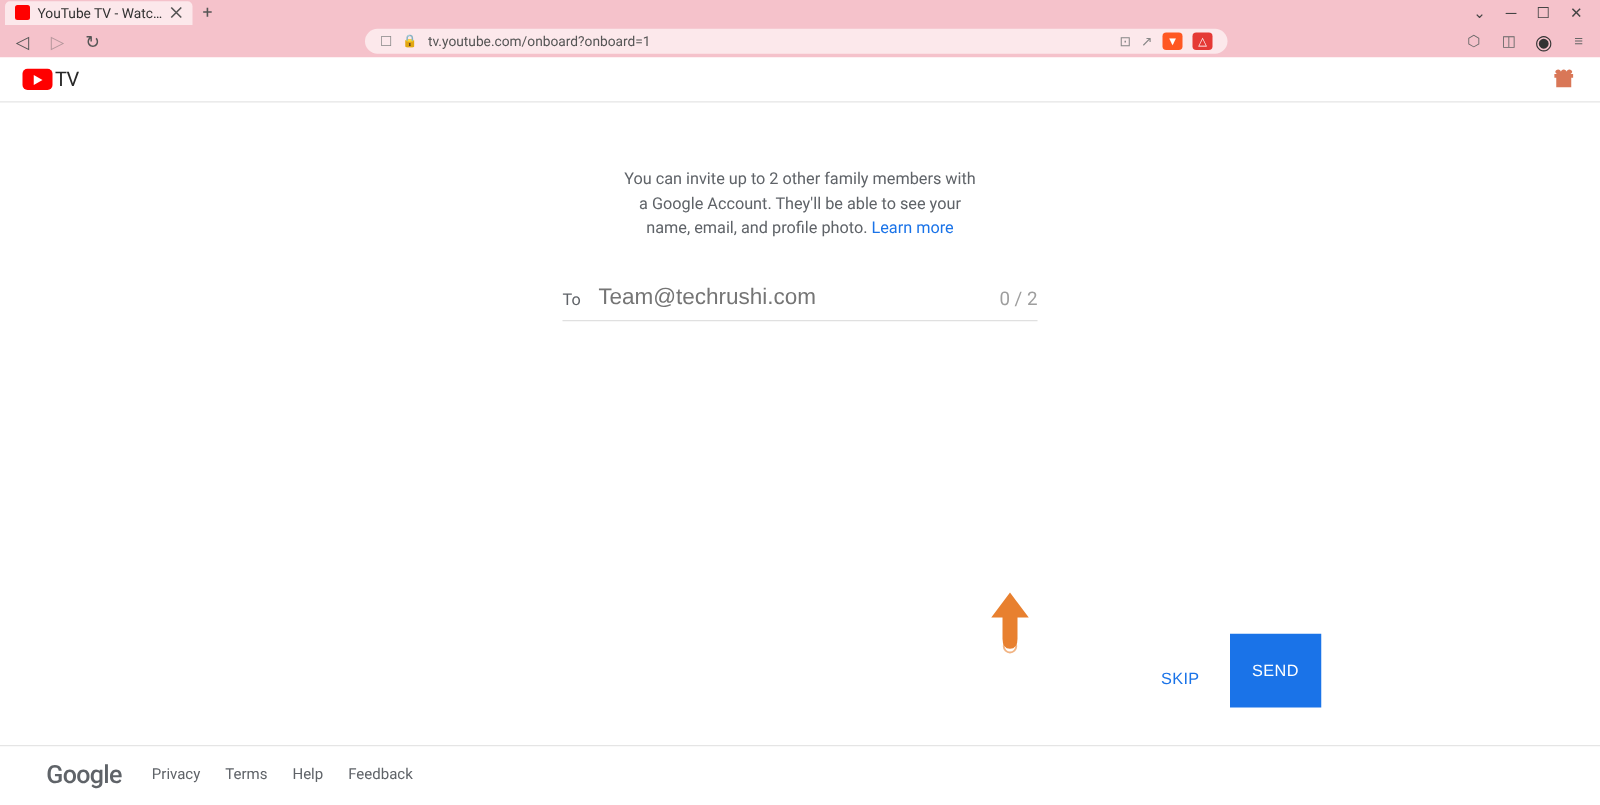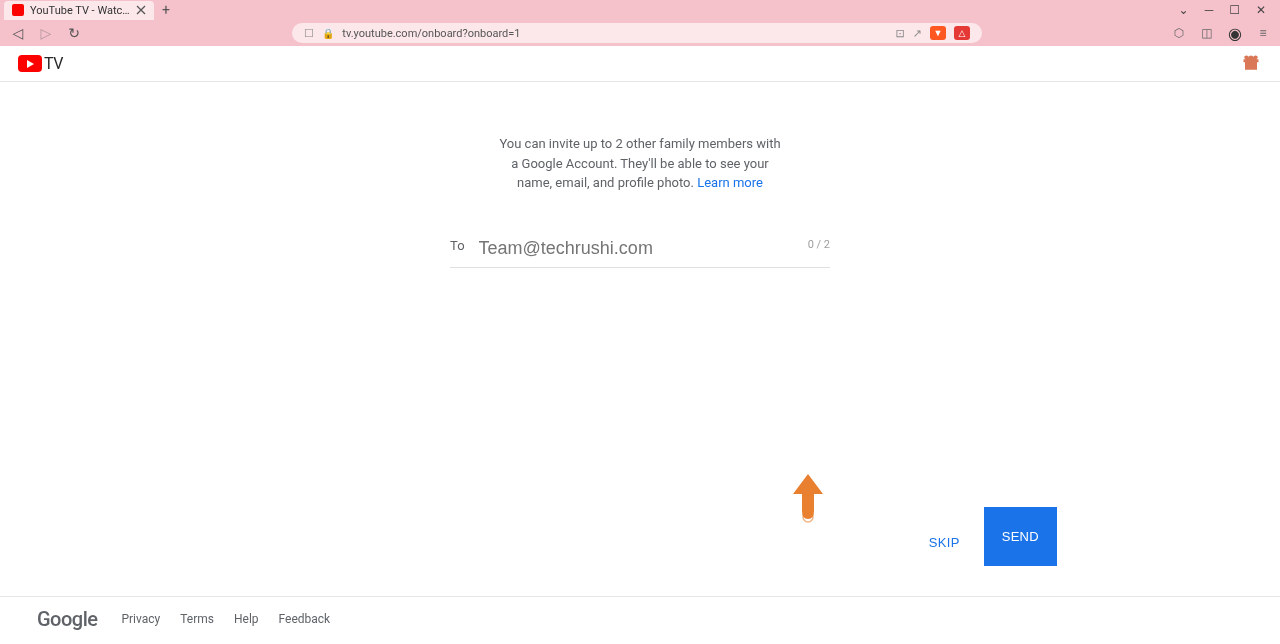--- a/index.html
+++ b/index.html
@@ -32,24 +32,24 @@
     .tv-text { font-size: 16px; font-weight: 400; color: #282828; letter-spacing: -0.5px; }
     .header-right { margin-left: auto; width: 20px; height: 20px; }
     .gift-icon { color: #d97757; font-size: 16px; }
     
     
     .main-content { height: 514px; display: flex; flex-direction: column; align-items: center; position: relative; padding-top: 52px; }
     .page-title { font-size: 28px; font-weight: 400; color: #202124; margin-bottom: 28px; }
     .page-subtitle { font-size: 13px; color: #5f6368; text-align: center; line-height: 1.5; max-width: 290px; }
     .learn-more { color: #1a73e8; text-decoration: none; cursor: pointer; }
     
-    .invite-row { display: flex; align-items: flex-start; width: 380px; margin-top: 45px; border-bottom: 1px solid #e0e0e0; padding-bottom: 8px; }
+    .invite-row { display: flex; align-items: flex-end; width: 380px; margin-top: 34px; border-bottom: 1px solid #e0e0e0; padding-bottom: 8px; }
     .to-label { font-size: 13px; color: #5f6368; margin-right: 14px; }
     .email-input { flex: 1; border: none; outline: none; font-size: 18px; color: #9e9e9e; background: transparent; }
-    .counter { font-size: 11px; color: #9e9e9e; }
+    .counter { font-size: 15px; color: #9e9e9e; }
     
     
     .onboard-footer { position: absolute; bottom: 30px; width: 834px; left: 50%; transform: translateX(-50%); display: flex; justify-content: flex-end; align-items: center; gap: 24px; }
     .skip-btn { color: #1a73e8; font-size: 13px; font-weight: 500; cursor: pointer; background: none; border: none; letter-spacing: 0.3px; margin-top: 12px; }
     .send-btn { background: #1a73e8; color: #fff; border: none; padding: 22px 18px; font-size: 13px; font-weight: 500; cursor: pointer; letter-spacing: 0.3px; }
     
     
     .pointer { position: absolute; bottom: 72px; left: 50%; margin-left: 148px; width: 40px; height: 55px; }
     .pointer svg { fill: #e8802f; }
     

